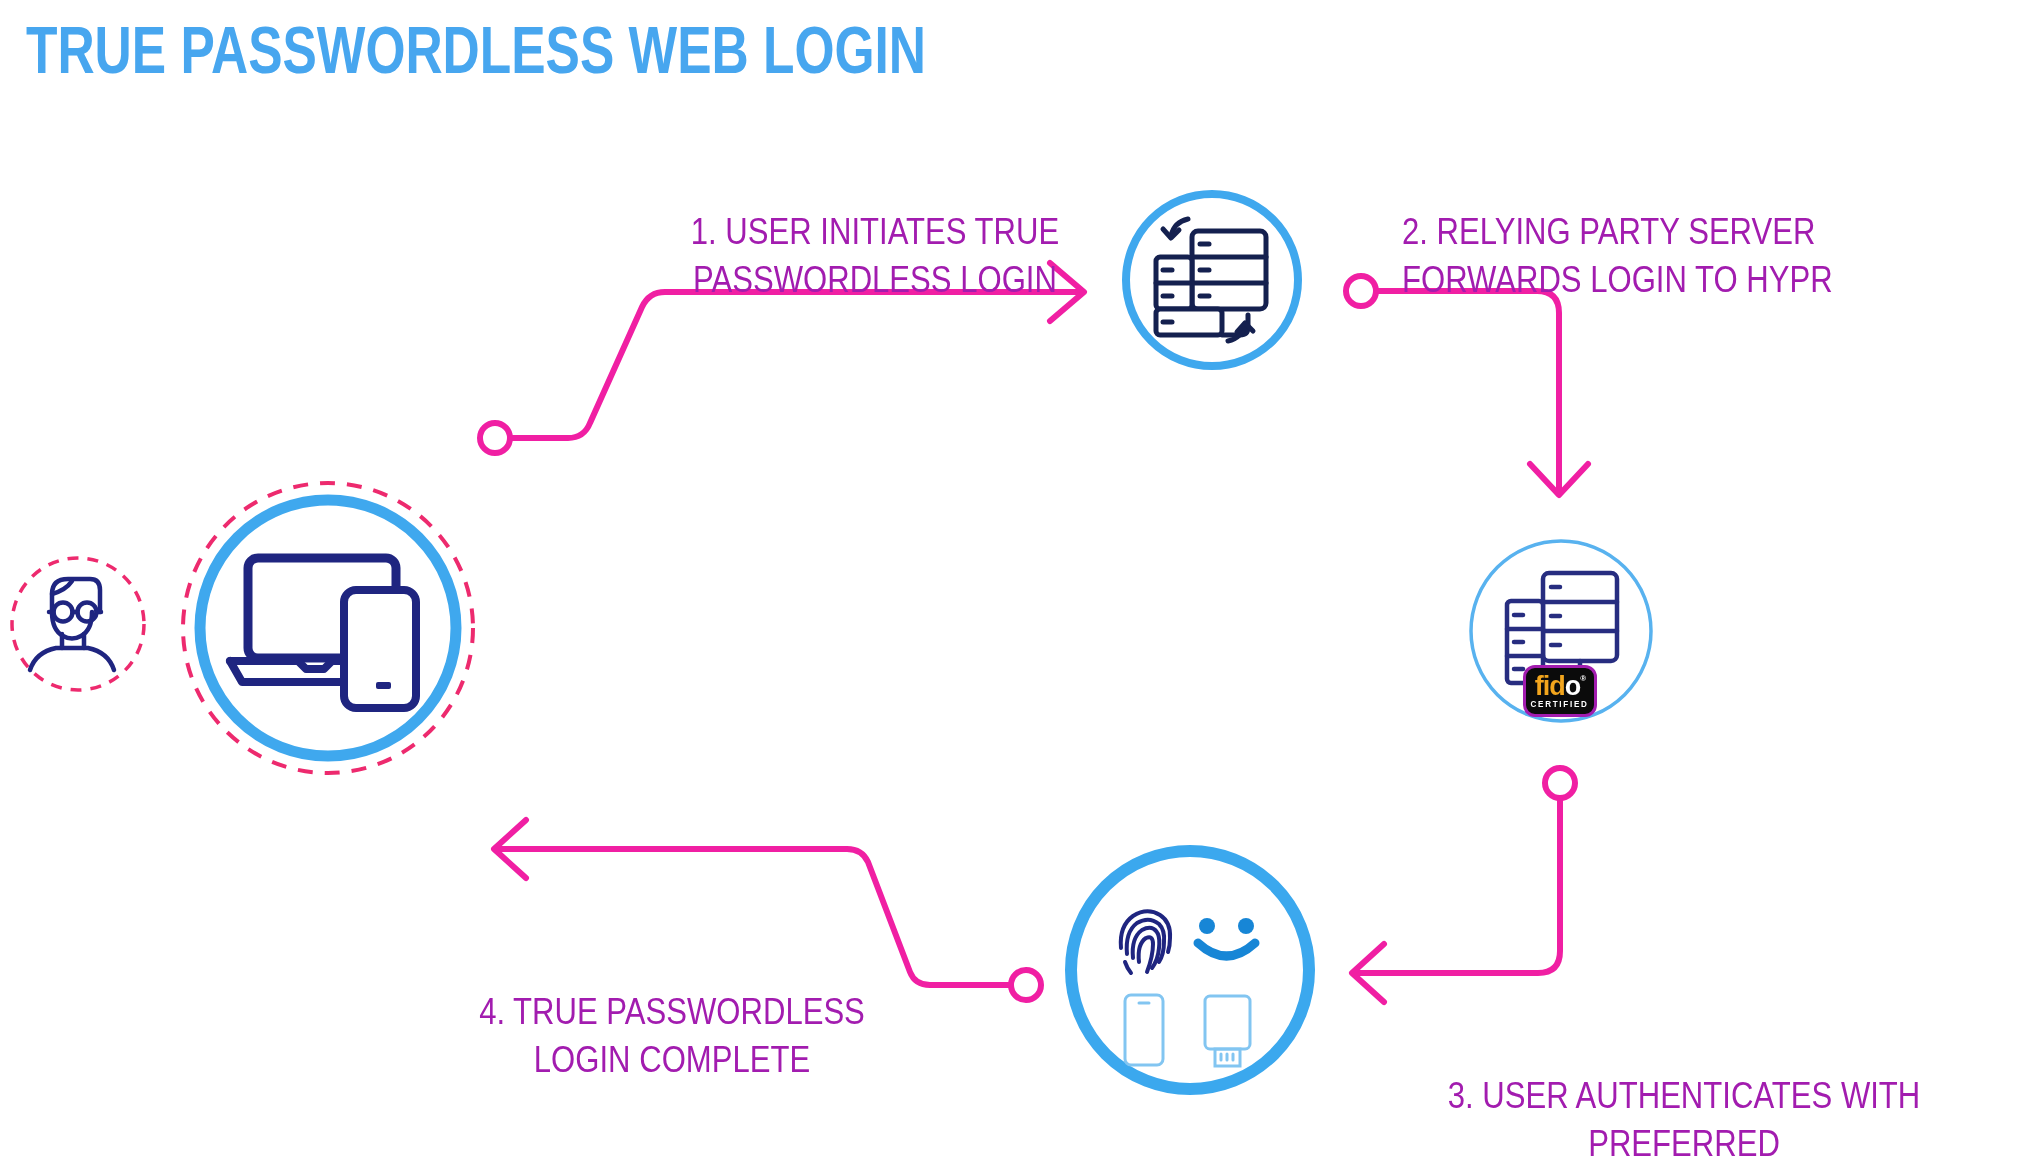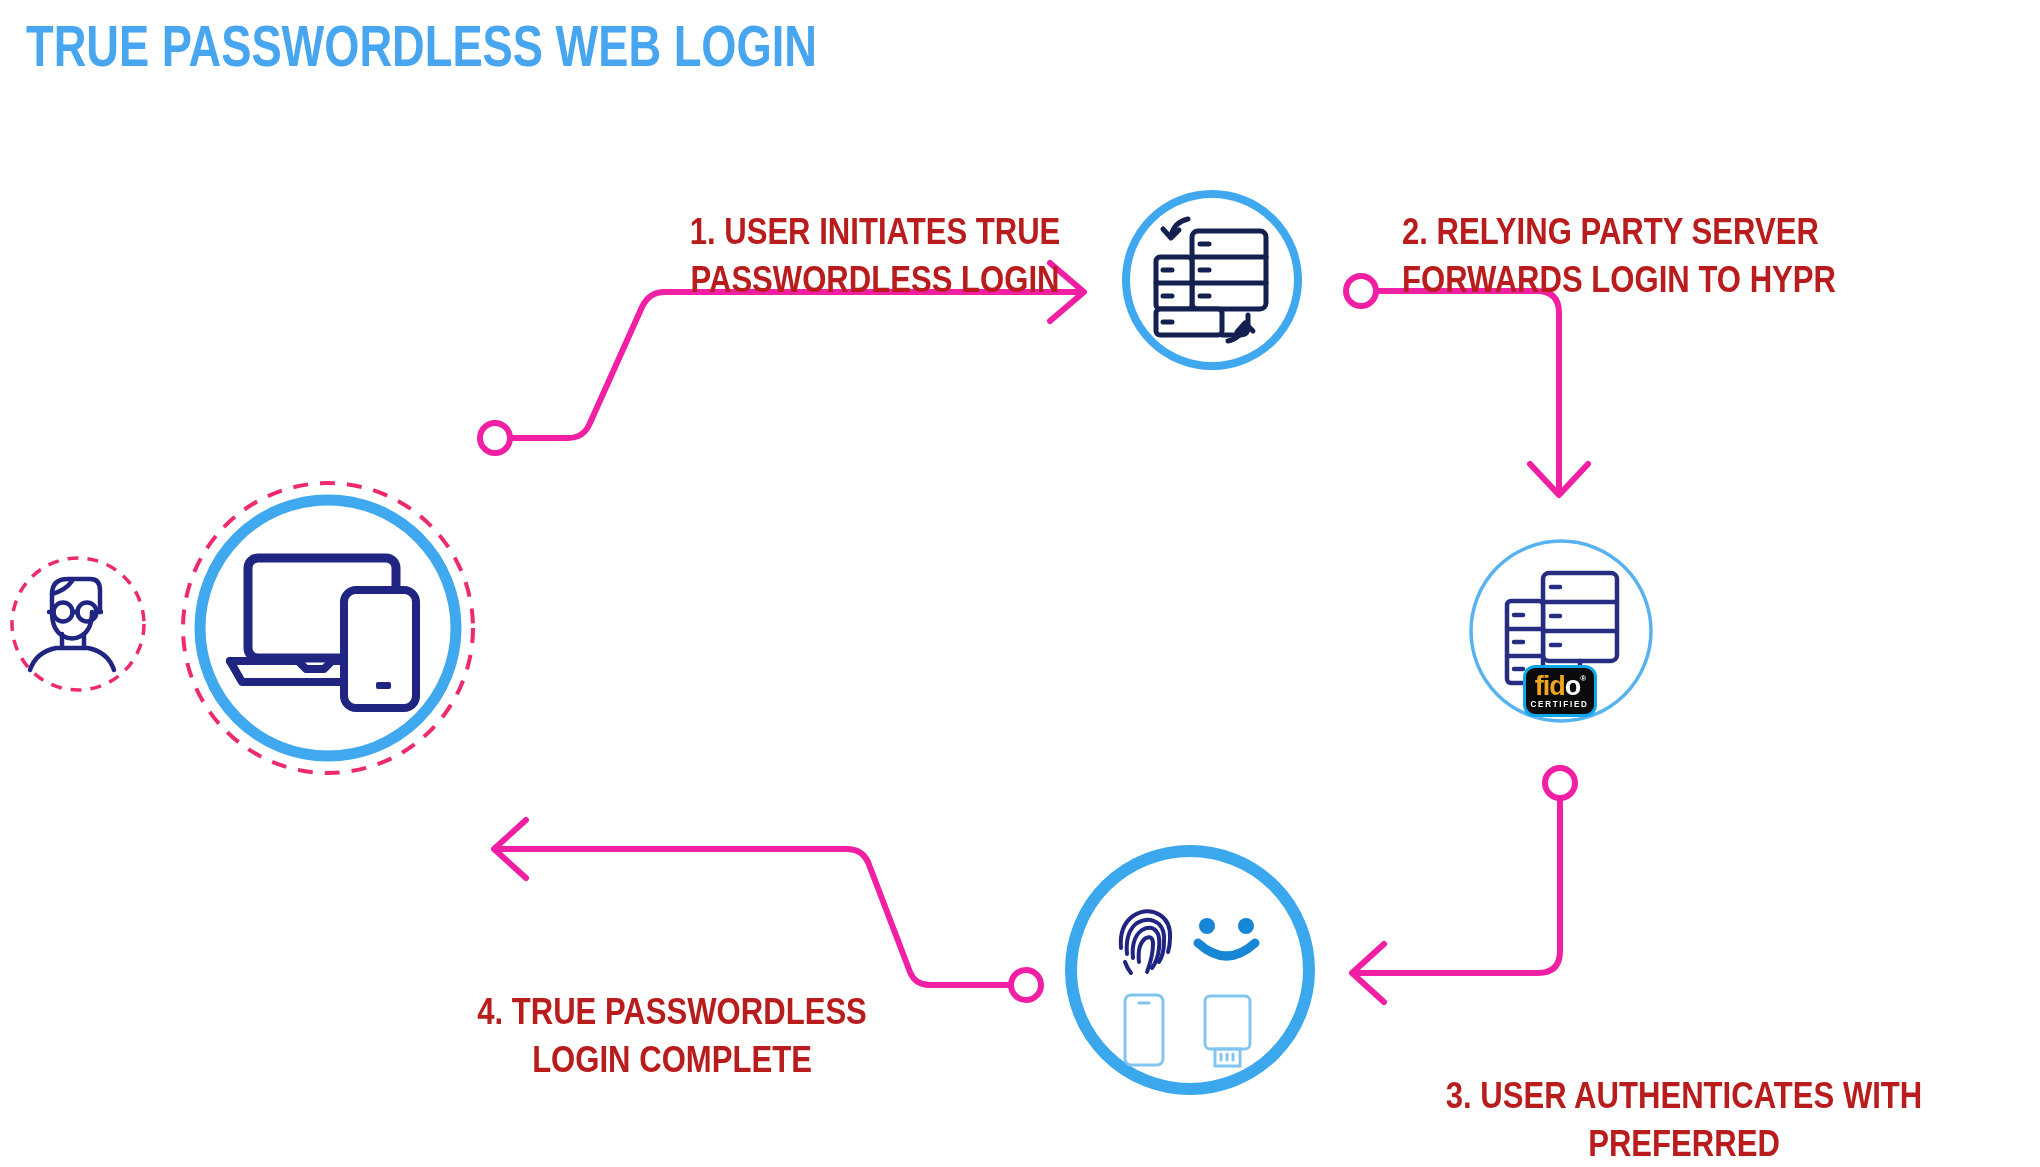--- a/index.html
+++ b/index.html
@@ -2,27 +2,27 @@
 <html><head>
 <meta charset="utf-8">
 <style>
   html,body{margin:0;padding:0;background:#ffffff;}
   .stage{position:relative;width:2040px;height:1167px;background:#ffffff;overflow:hidden;
          font-family:"Liberation Sans",sans-serif;}
   svg{display:block;}
   .abs{position:absolute;}
 
   
-  .title{left:26px;top:12px;font-size:58px;font-weight:bold;color:#47a6ef;
+  .title{left:26px;top:12px;font-size:66px;font-weight:bold;color:#47a6ef;
          white-space:nowrap;}
   .title .cond{display:inline-block;transform:scaleX(0.78);transform-origin:left top;
                letter-spacing:0px;}
 
   
-  .step{font-size:37px;font-weight:bold;color:#b91c1c;line-height:48px;
+  .step{font-size:37px;font-weight:normal;color:#a21caf;line-height:48px;
         white-space:pre-line;}
   .step .cond{display:block;transform:scaleX(0.84);}
   .step-center{text-align:center;}
   .step-center .cond{transform-origin:50% 50%;}
   .step-left{text-align:left;}
   .step-left .cond{transform-origin:left top;}
 
   #step1{left:595px;top:160px;width:560px;}
   #step2{left:1402px;top:160px;width:620px;}
   #step3{left:1334px;top:1024px;width:700px;}
@@ -31,21 +31,21 @@
   
   #node-user{left:8px;top:554px;width:140px;height:140px;}
   #node-device{left:178px;top:478px;width:300px;height:300px;}
   #node-rp{left:1121px;top:189px;width:182px;height:182px;}
   #node-hypr{left:1467px;top:537px;width:188px;height:188px;}
   #node-auth{left:1063px;top:843px;width:254px;height:254px;}
   #connectors{left:0;top:0;}
 
   
   .fido-badge{position:absolute;left:56px;top:128px;width:74px;height:52px;
-      background:#0b0b0b;border:3px solid #0ea5e9;border-radius:12px;
+      background:#0b0b0b;border:3px solid #a21caf;border-radius:12px;
       box-sizing:border-box;display:flex;flex-direction:column;align-items:center;
       justify-content:center;z-index:3;}
   .fido-word{font-size:27px;font-weight:bold;line-height:24px;letter-spacing:-1px;
       display:flex;align-items:flex-start;}
   .fido-gold{color:#f2a51d;}
   .fido-white{color:#ffffff;}
   .fido-reg{color:#ffffff;font-size:8px;font-weight:bold;line-height:10px;}
   .fido-cap{color:#ffffff;font-size:8.5px;font-weight:bold;letter-spacing:1.8px;
       margin-top:1px;transform:scaleX(0.95);}
 </style>

